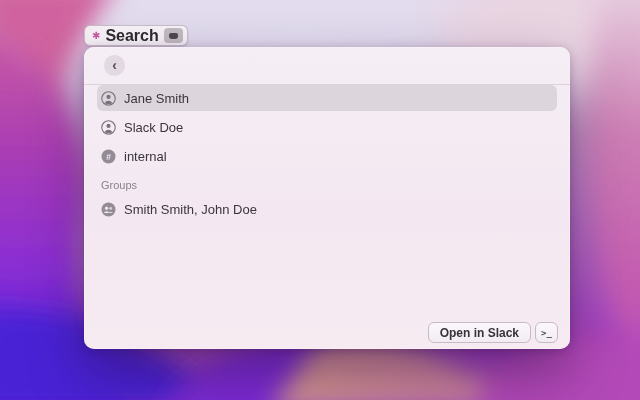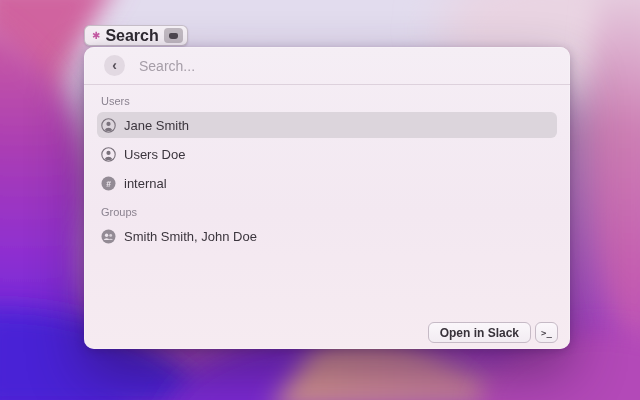--- a/index.html
+++ b/index.html
@@ -135,45 +135,43 @@
     <span class="keycap"></span>
   </span>
 </div>
 
 <div class="window">
 
   <div class="searchbar">
     <button class="back-btn">
       <span>‹</span>
     </button>
-    <input class="search-input" type="text" placeholder="Search..." style="">
   </div>
 
   <div class="content">
 
-    <div class="section-header">Users</div>
     <div class="row selected">
       <span class="row-icon">
         <svg width="15" height="15" viewBox="0 0 15 15">
           <circle cx="7.5" cy="7.5" r="6.7" fill="none" stroke="#7a727c" stroke-width="1.1"></circle>
           <circle cx="7.5" cy="5.9" r="2.1" fill="#7a727c"></circle>
           <path d="M3.7 11.9 a4.2 3.6 0 0 1 7.6 0 a6.6 6.6 0 0 1 -7.6 0" fill="#7a727c"></path>
         </svg>
       </span>
       <span class="row-label">Jane Smith</span>
     </div>
     <div class="row">
       <span class="row-icon">
         <svg width="15" height="15" viewBox="0 0 15 15">
           <circle cx="7.5" cy="7.5" r="6.7" fill="none" stroke="#7a727c" stroke-width="1.1"></circle>
           <circle cx="7.5" cy="5.9" r="2.1" fill="#7a727c"></circle>
           <path d="M3.7 11.9 a4.2 3.6 0 0 1 7.6 0 a6.6 6.6 0 0 1 -7.6 0" fill="#7a727c"></path>
         </svg>
       </span>
-      <span class="row-label">Users Doe</span>
+      <span class="row-label">Slack Doe</span>
     </div>
 
     <div class="row">
       <span class="row-icon">
         <svg width="15" height="15" viewBox="0 0 15 15">
           <circle cx="7.5" cy="7.5" r="7" fill="#938b95"></circle>
           <text x="7.5" y="10.6" text-anchor="middle" font-size="8.5" font-weight="bold" fill="#f0eaf0" font-family="Liberation Sans, sans-serif">#</text>
         </svg>
       </span>
       <span class="row-label">internal</span>

